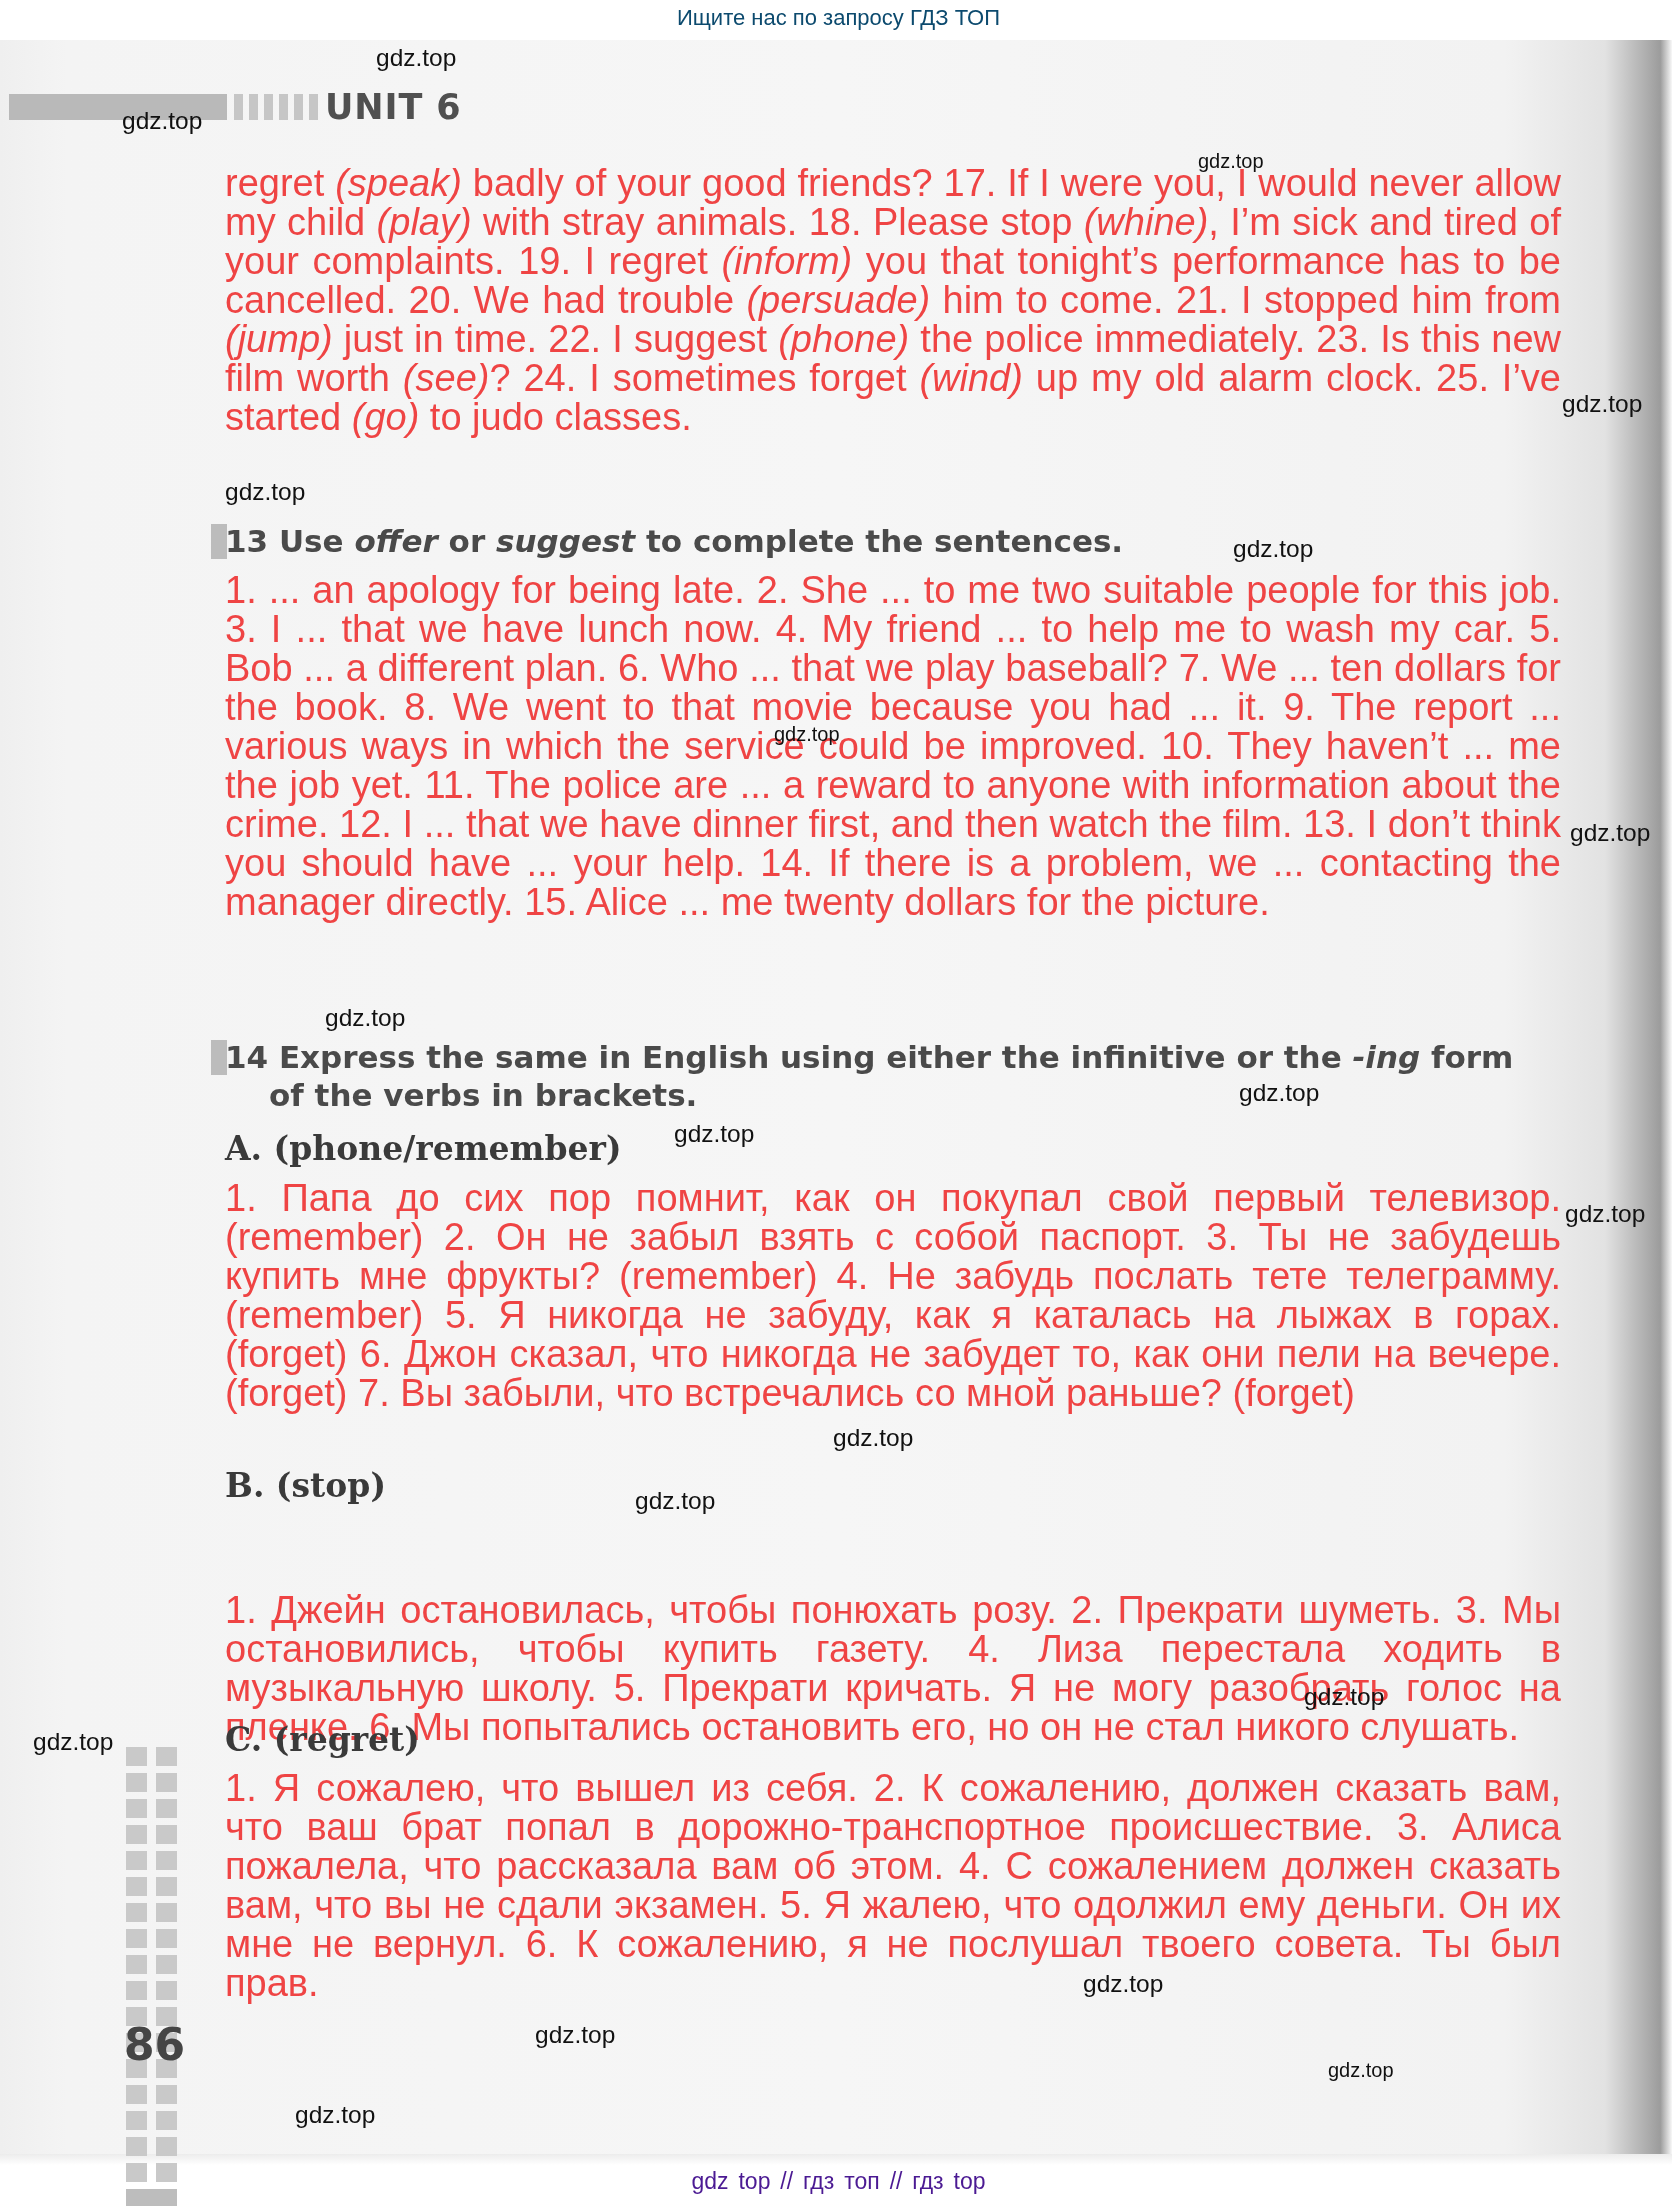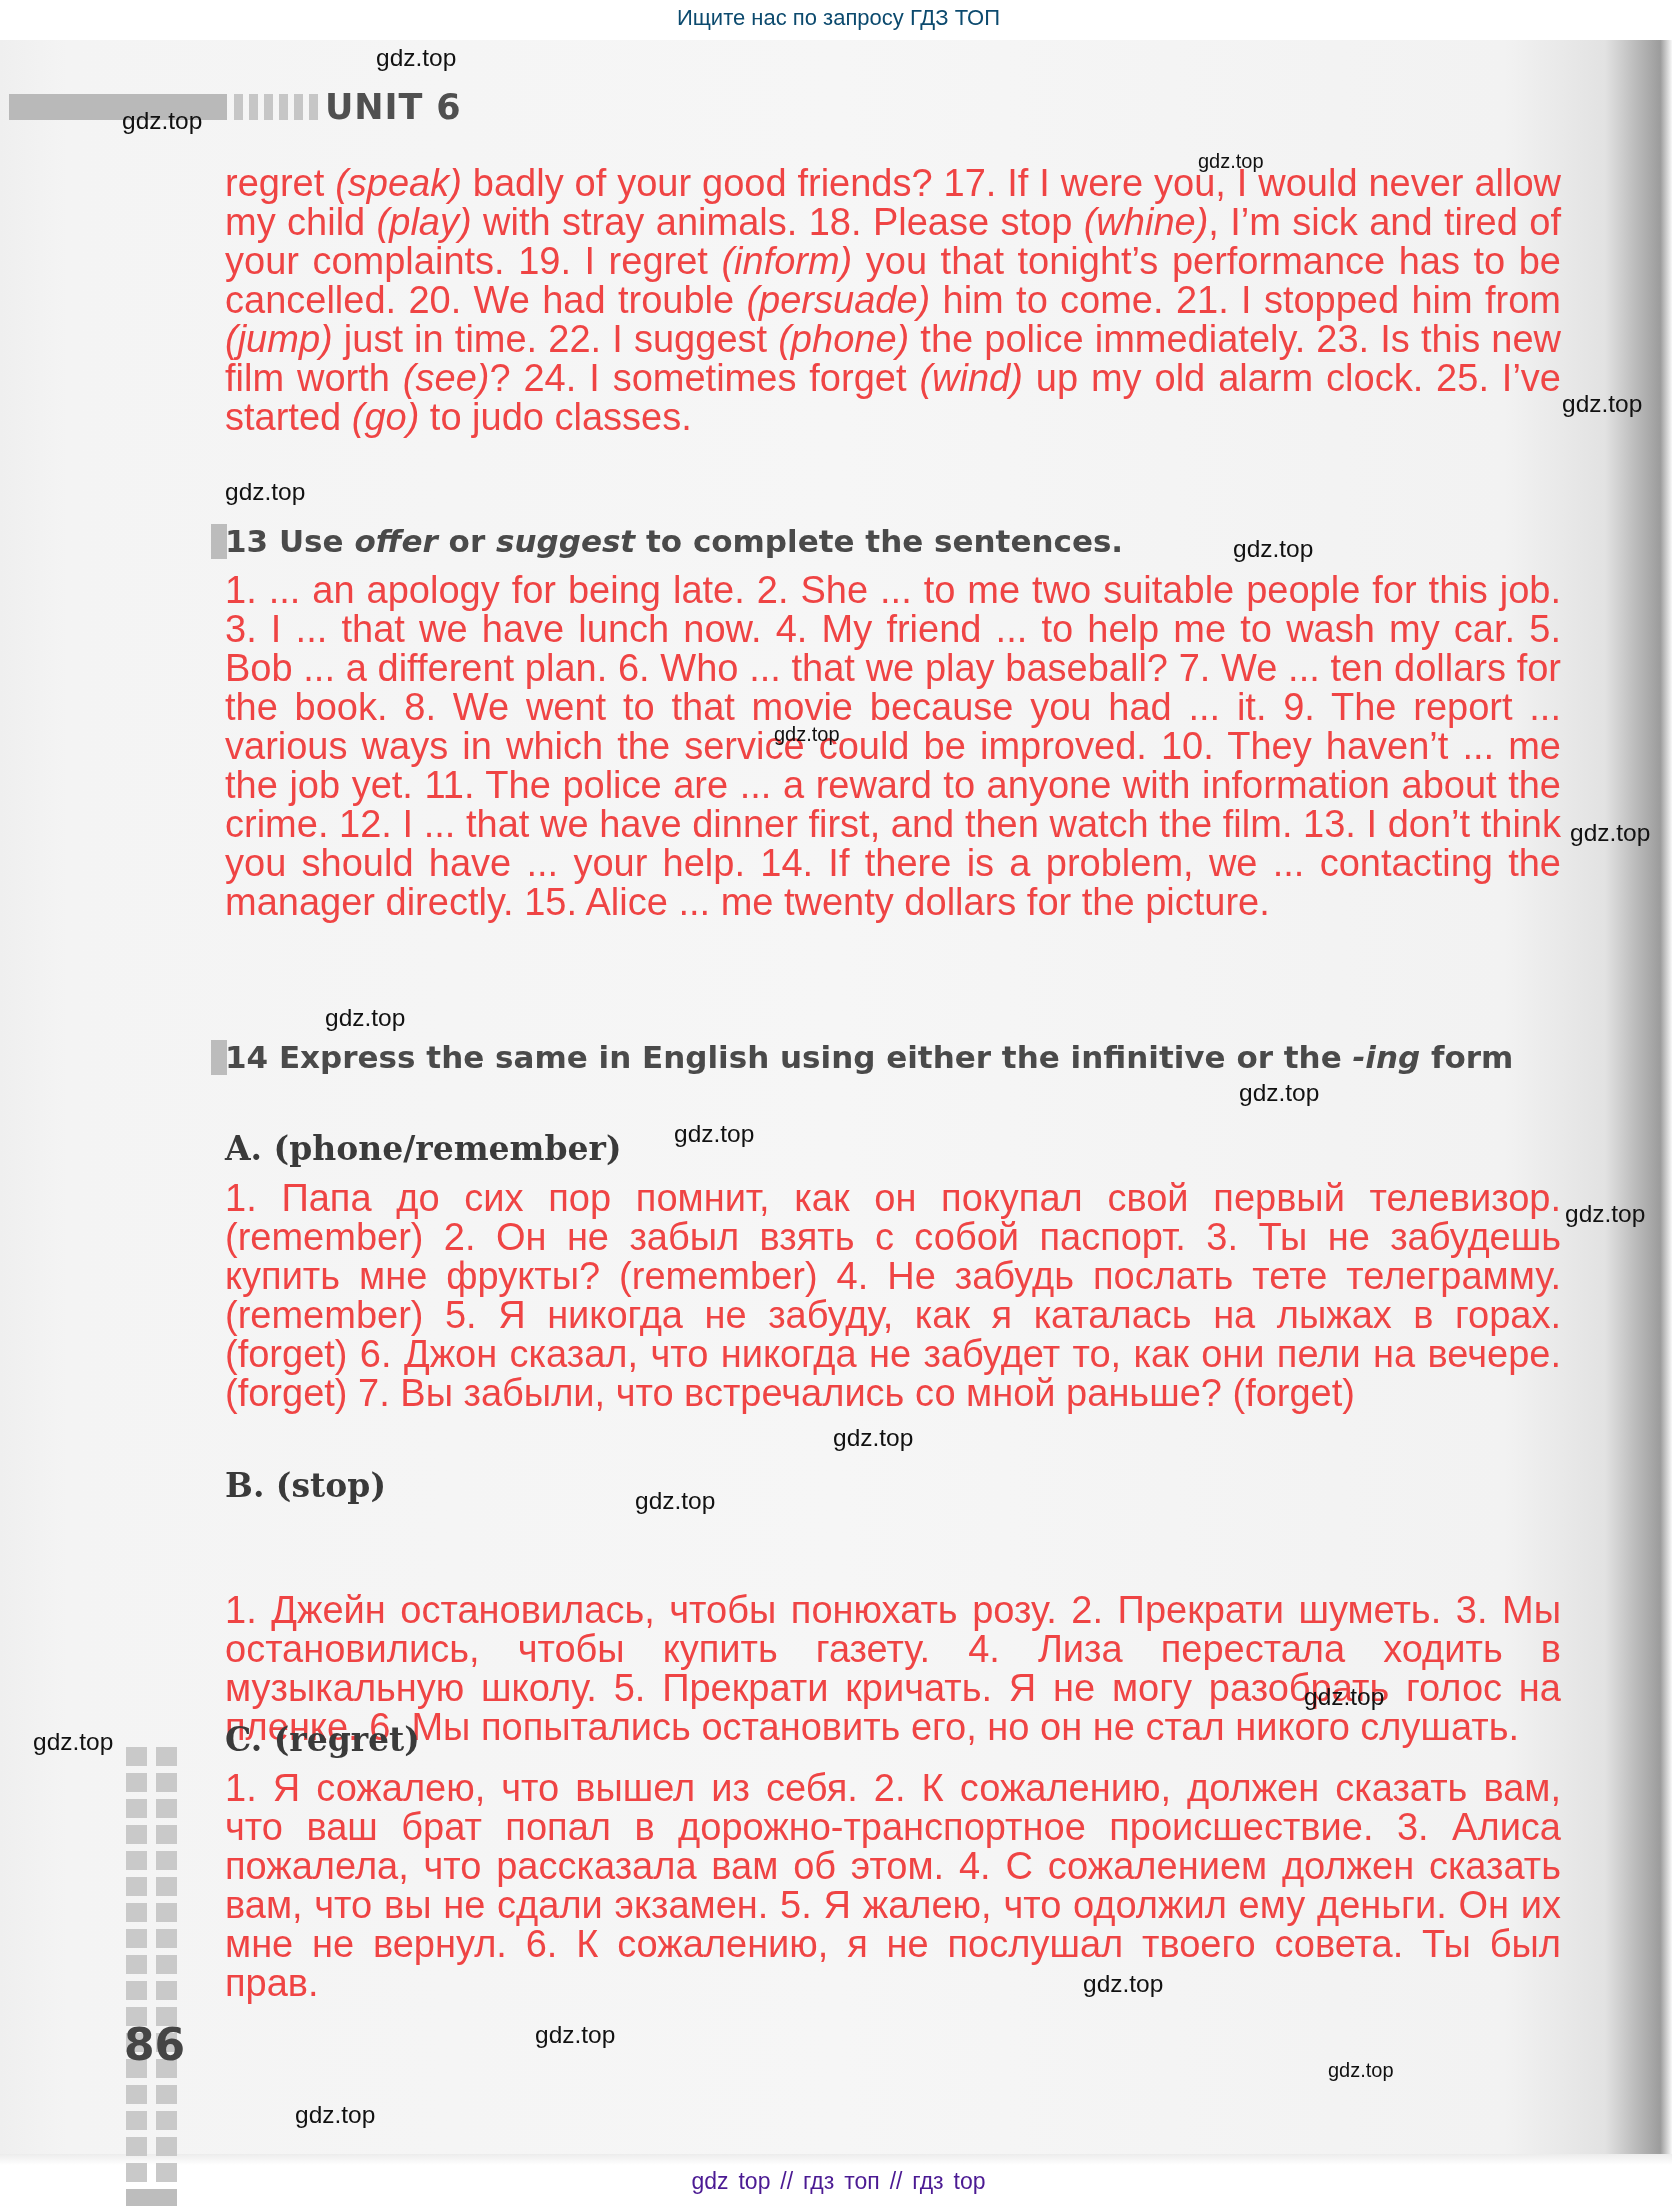--- a/index.html
+++ b/index.html
@@ -101,20 +101,21 @@
   <span class="num-box"></span>
   <span class="num">13</span>
   <span id="ex13-title"> <span>Use </span><i>offer</i><span> or </span><i>suggest</i><span> to complete the sentences.</span></span>
 </div>
 <div class="text-block" style="top:571px;">1. ... an apology for being late. 2. She ... to me two suitable people for this job. 3. I ... that we have lunch now. 4. My friend ... to help me to wash my car. 5. Bob ... a different plan. 6. Who ... that we play baseball? 7. We ... ten dollars for the book. 8. We went to that movie because you had ... it. 9. The report ... various ways in which the service could be improved. 10. They haven’t ... me the job yet. 11. The police are ... a reward to anyone with information about the crime. 12. I ... that we have dinner first, and then watch the film. 13. I don’t think you should have ... your help. 14. If there is a problem, we ... contacting the manager directly. 15. Alice ... me twenty dollars for the picture.</div>
 
 <div class="ex-heading" style="top:1038px;">
   <span class="num-box"></span>
   <span class="num">14</span>
   <span id="ex14-title1"> <span>Express the same in English using either the infinitive or the </span><i>-ing</i><span> form</span></span>
+  <span class="indent">of the verbs in brackets.</span>
 </div>
 
 <div class="sub-heading" style="top:1130px;">A. (phone/remember)</div>
 <div class="text-block" style="top:1179px;">1. Папа до сих пор помнит, как он покупал свой первый телевизор. (remember) 2. Он не забыл взять с собой паспорт. 3. Ты не забудешь купить мне фрукты? (remember) 4. Не забудь послать тете телеграмму. (remember) 5. Я никогда не забуду, как я каталась на лыжах в горах. (forget) 6. Джон сказал, что никогда не забудет то, как они пели на вечере. (forget) 7. Вы забыли, что встречались со мной раньше? (forget)</div>
 
 <div class="sub-heading" style="top:1467px;">B. (stop)</div>
 <div class="text-block" style="top:1591px;">1. Джейн остановилась, чтобы понюхать розу. 2. Прекрати шуметь. 3. Мы остановились, чтобы купить газету. 4. Лиза перестала ходить в музыкальную школу. 5. Прекрати кричать. Я не могу разобрать голос на пленке. 6. Мы попытались остановить его, но он не стал никого слушать.</div>
 
 <div class="sub-heading" style="top:1721px;">C. (regret)</div>
 <div class="text-block" style="top:1769px;">1. Я сожалею, что вышел из себя. 2. К сожалению, должен сказать вам, что ваш брат попал в дорожно-транспортное происшествие. 3. Алиса пожалела, что рассказала вам об этом. 4. С сожалением должен сказать вам, что вы не сдали экзамен. 5. Я жалею, что одолжил ему деньги. Он их мне не вернул. 6. К сожалению, я не послушал твоего совета. Ты был прав.</div>

